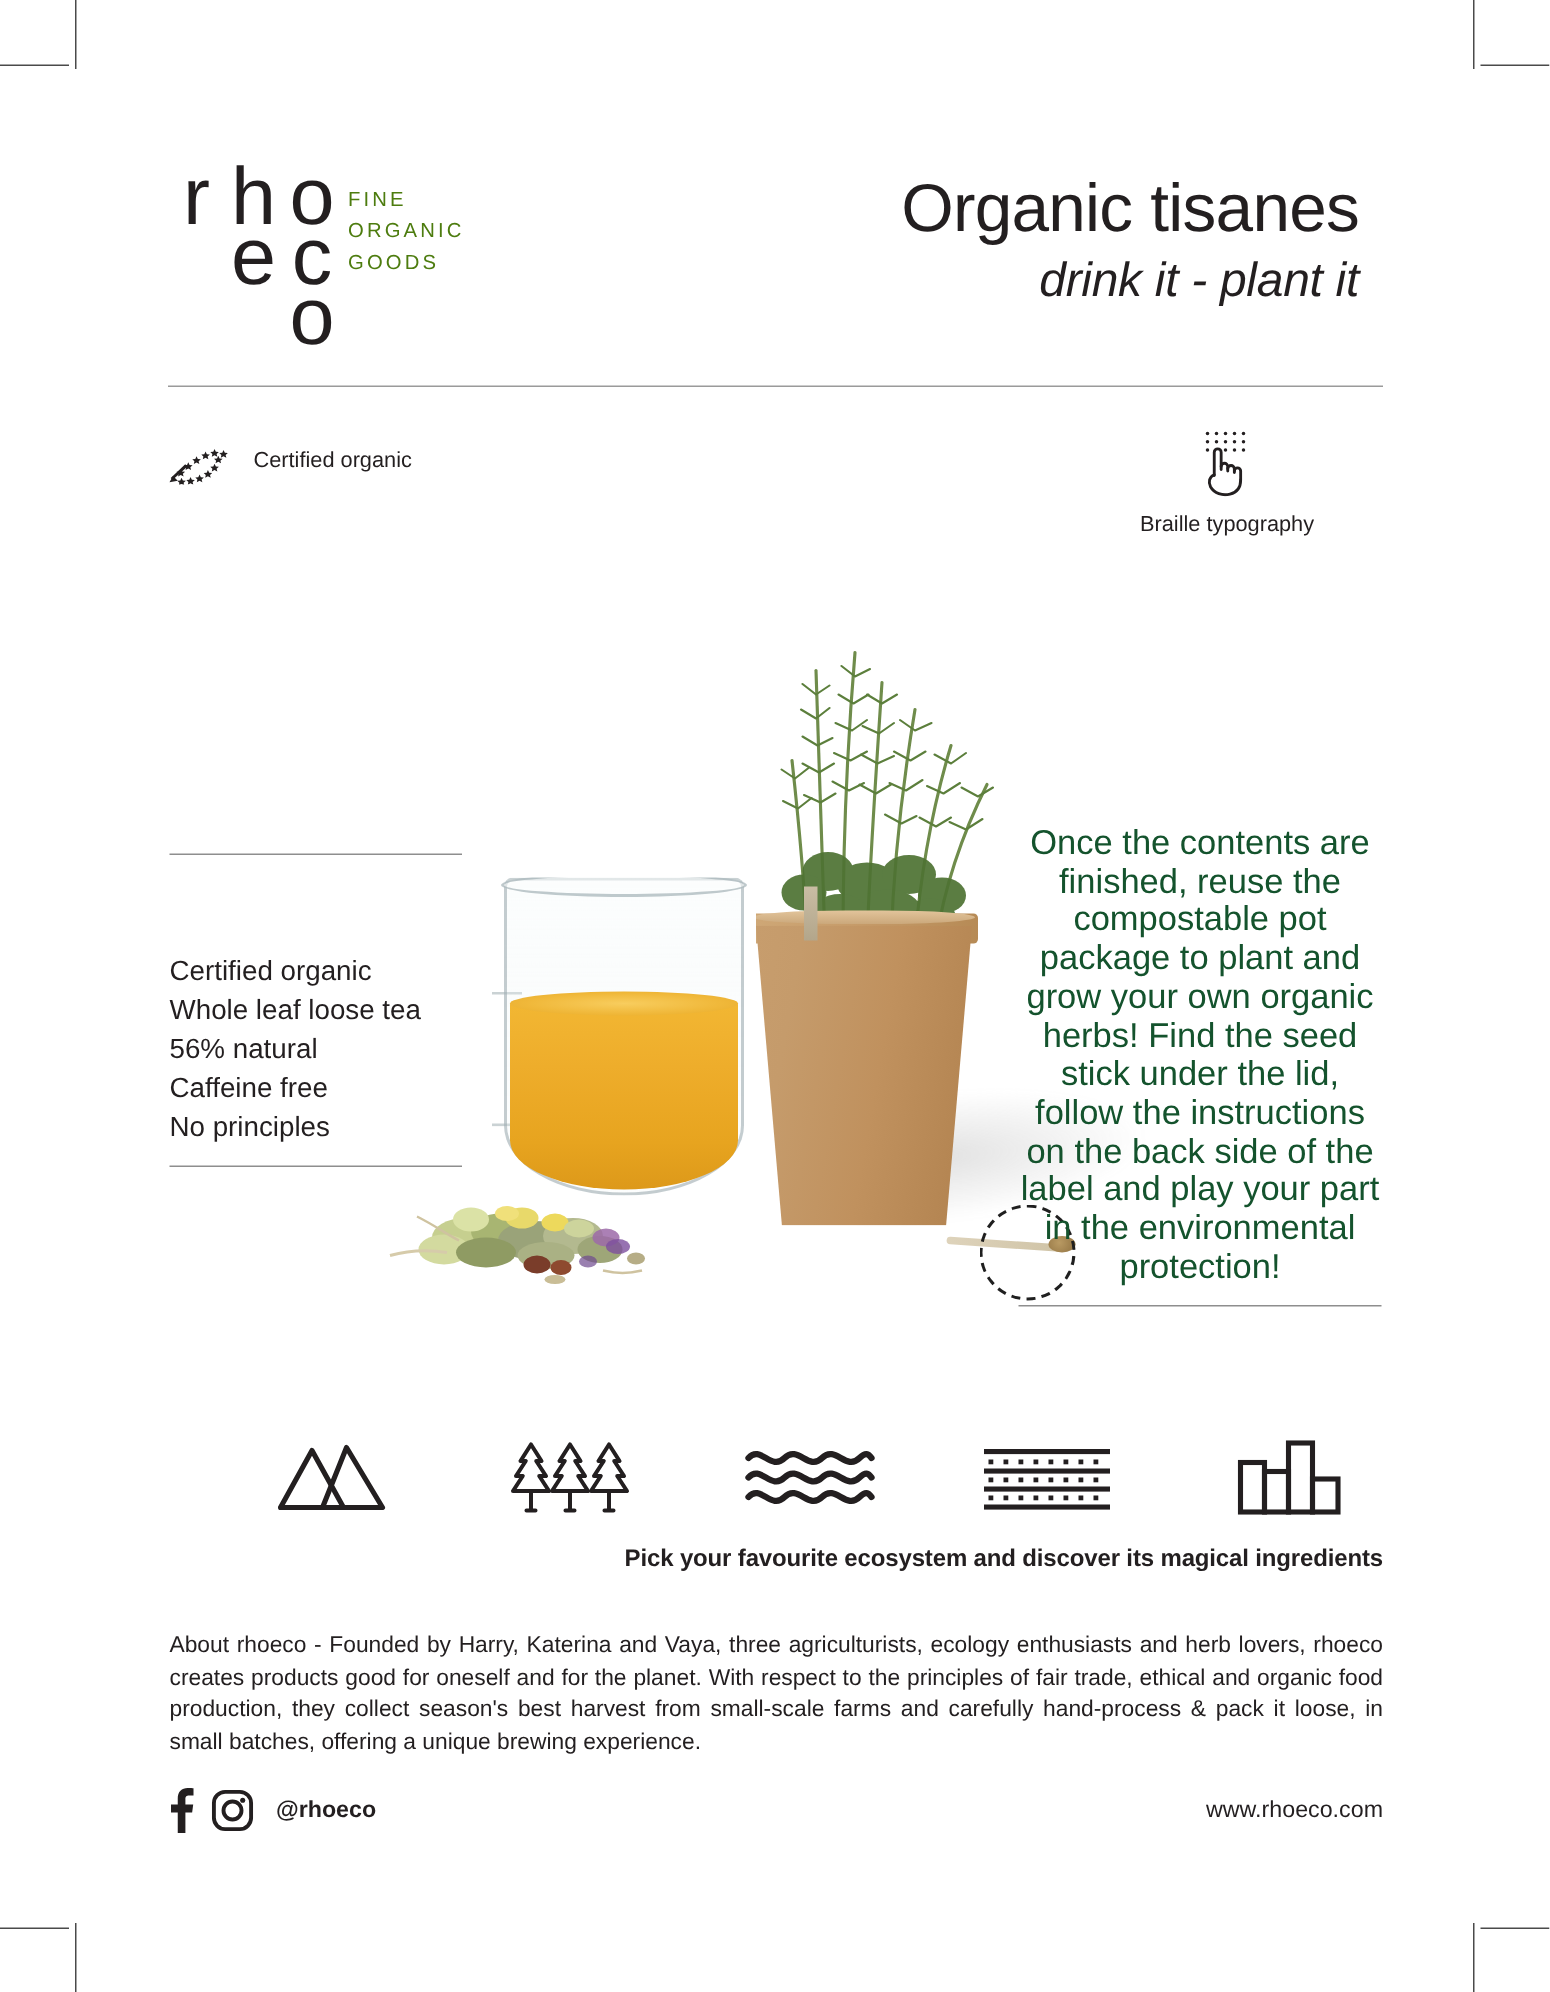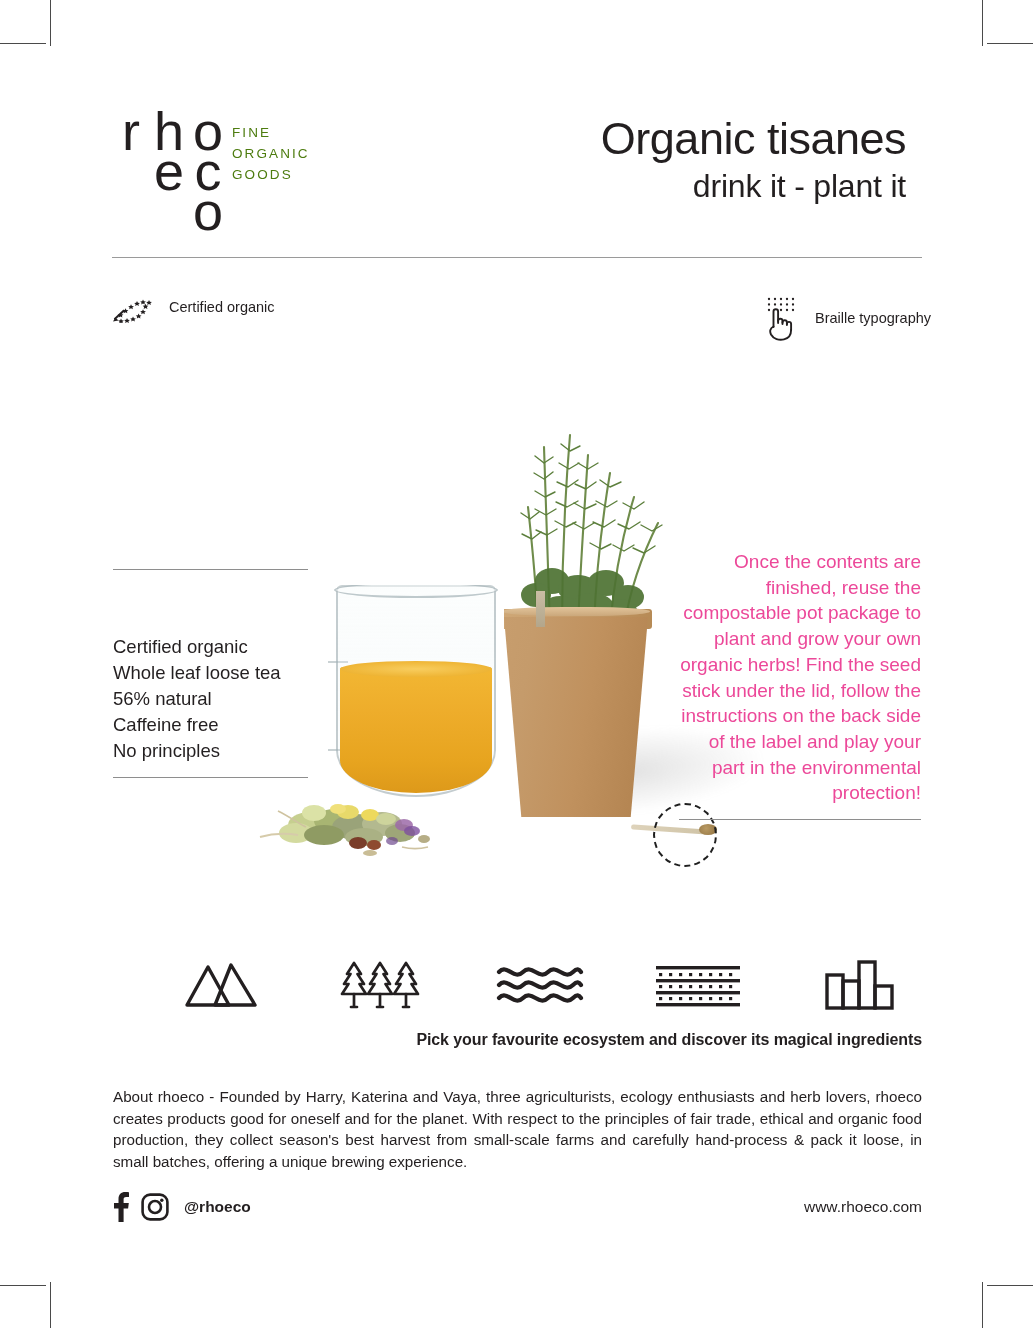--- a/index.html
+++ b/index.html
@@ -28,29 +28,29 @@
   .logo{position:absolute;left:0;top:0;width:230px;height:120px;}
   .logo-grid{position:absolute;left:0;top:0;font-weight:400;letter-spacing:0;}
   .logo-row{display:flex;align-items:baseline;}
   .lg-ch{font-size:54px;line-height:46px;font-weight:400;color:#231f20;
         font-family:"Liberation Sans",sans-serif;width:38px;text-align:center;}
   .lg-ch.wide{width:40px;}
   .logo-tag{position:absolute;left:120px;top:14px;
         font-size:13.5px;line-height:21px;letter-spacing:2.1px;color:#4d7c0f;}
   .title-wrap{position:absolute;right:16px;top:6px;text-align:right;width:560px;}
   .title-main{font-size:45px;line-height:50px;font-weight:400;letter-spacing:-0.5px;color:#231f20;}
-  .title-sub{font-size:32px;line-height:40px;font-weight:400;letter-spacing:-0.2px;color:#231f20;margin-top:2px;}
+  .title-sub{font-size:32px;line-height:40px;font-weight:400;letter-spacing:-0.2px;color:#231f20;margin-top:2px;font-style:italic;}
   .rule-top{position:absolute;left:112px;top:257px;width:810px;height:1px;background:#9a9a9a;}
 
   
   .badges{position:absolute;left:112px;top:285px;width:810px;height:50px;}
   .badge{position:absolute;display:flex;align-items:center;gap:11px;}
   .badge-1{left:0;top:6px;}
   .badge-2{left:311px;top:6px;}
-  .badge-3{left:648px;top:10px;}
+  .badge-3{left:648px;top:0px;flex-direction:column;}
   .badge-label{font-size:14.5px;color:#231f20;white-space:nowrap;}
 
   
   .art{position:absolute;left:236px;top:395px;width:560px;height:470px;}
   .shadow{position:absolute;left:330px;top:330px;width:200px;height:85px;
       background:radial-gradient(ellipse at 30% 50%, rgba(120,120,120,.22), rgba(255,255,255,0) 70%);
       transform:rotate(-6deg);filter:blur(3px);}
   .cup{position:absolute;left:92px;top:190px;width:176px;height:220px;overflow:hidden;}
   .cup-body{position:absolute;left:8px;top:0;width:160px;height:212px;
       border:2.5px solid rgba(150,165,170,.55);
@@ -90,21 +90,21 @@
       background:radial-gradient(circle at 40% 40%,#b99a63,#8d6f3f);border-radius:50%;}
   .dashcircle{position:absolute;left:417px;top:408px;width:60px;height:60px;
       border:2.5px dashed #1f1f1f;border-radius:50%;}
 
   
   .left-col{position:absolute;left:113px;top:556px;width:195px;}
   .lc-block{font-size:18.5px;line-height:26px;color:#231f20;}
   .lc-rule{width:195px;height:1px;background:#8e8e8e;margin-top:13px;}
   .lc-block-2{margin-top:64px;}
   .right-col{position:absolute;right:112px;top:549px;width:242px;text-align:right;}
-  .rc-block{font-size:19px;line-height:25.7px;color:#ec4899;}
+  .rc-block{font-size:23px;line-height:25.7px;color:#14532d;text-align:center;}
   .rc-rule{width:242px;height:1px;background:#8e8e8e;margin-top:13px;}
 
   
   .eco-row{position:absolute;left:112px;top:952px;width:810px;height:66px;}
   .eco{position:absolute;top:0;width:96px;height:66px;display:flex;align-items:center;justify-content:center;}
   .eco-1{left:62px;}
   .eco-2{left:220px;}
   .eco-3{left:380px;}
   .eco-4{left:538px;}
   .eco-5{left:700px;}

